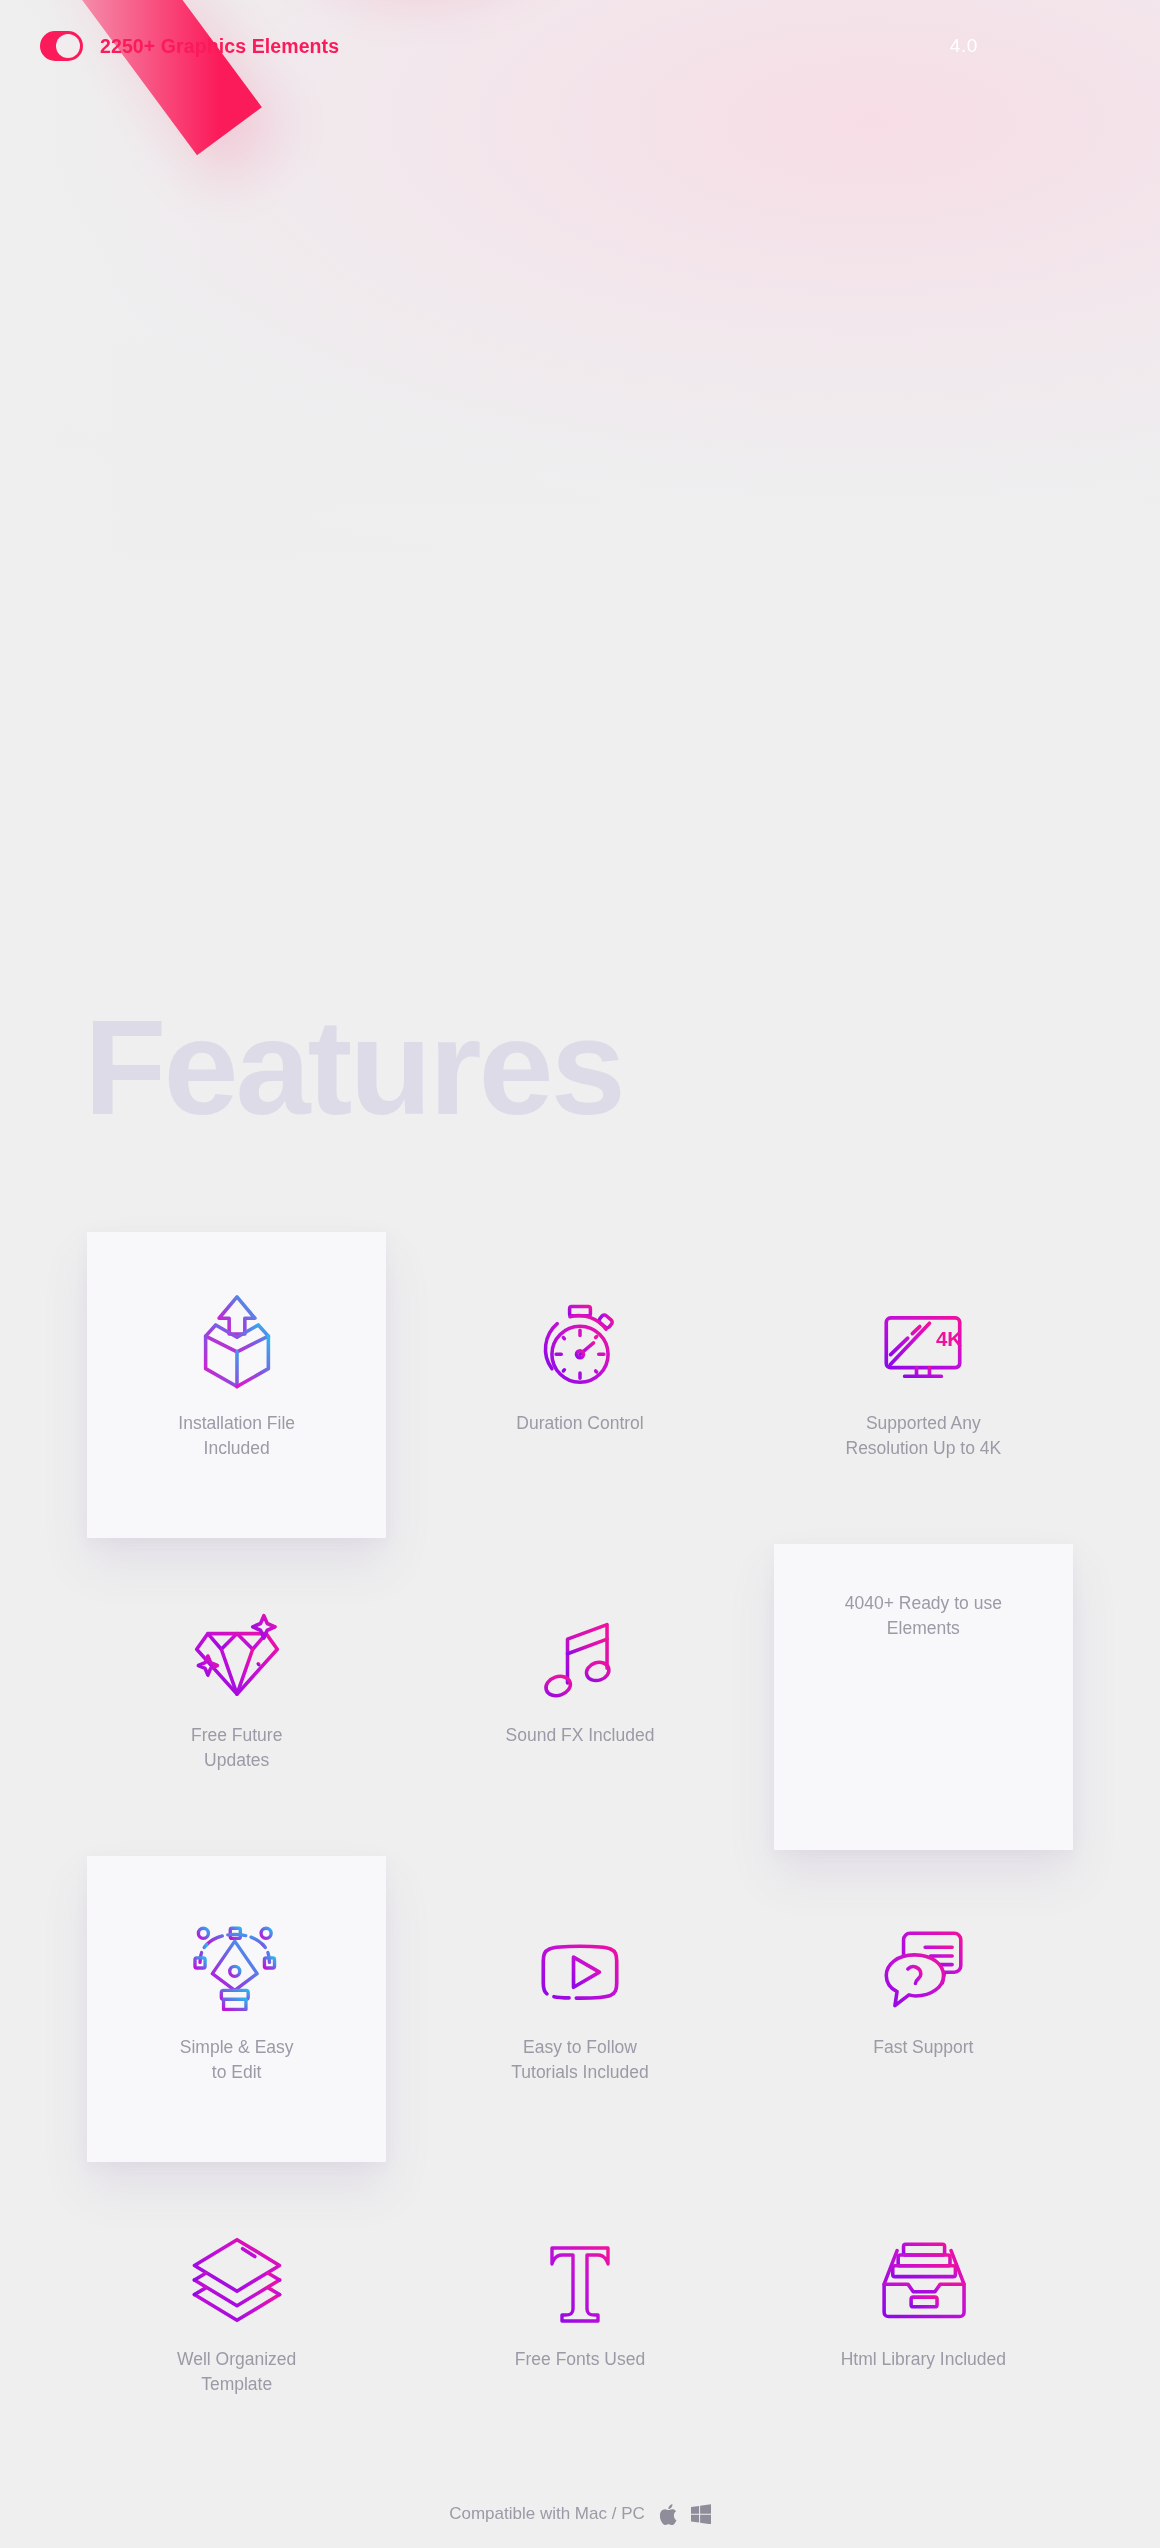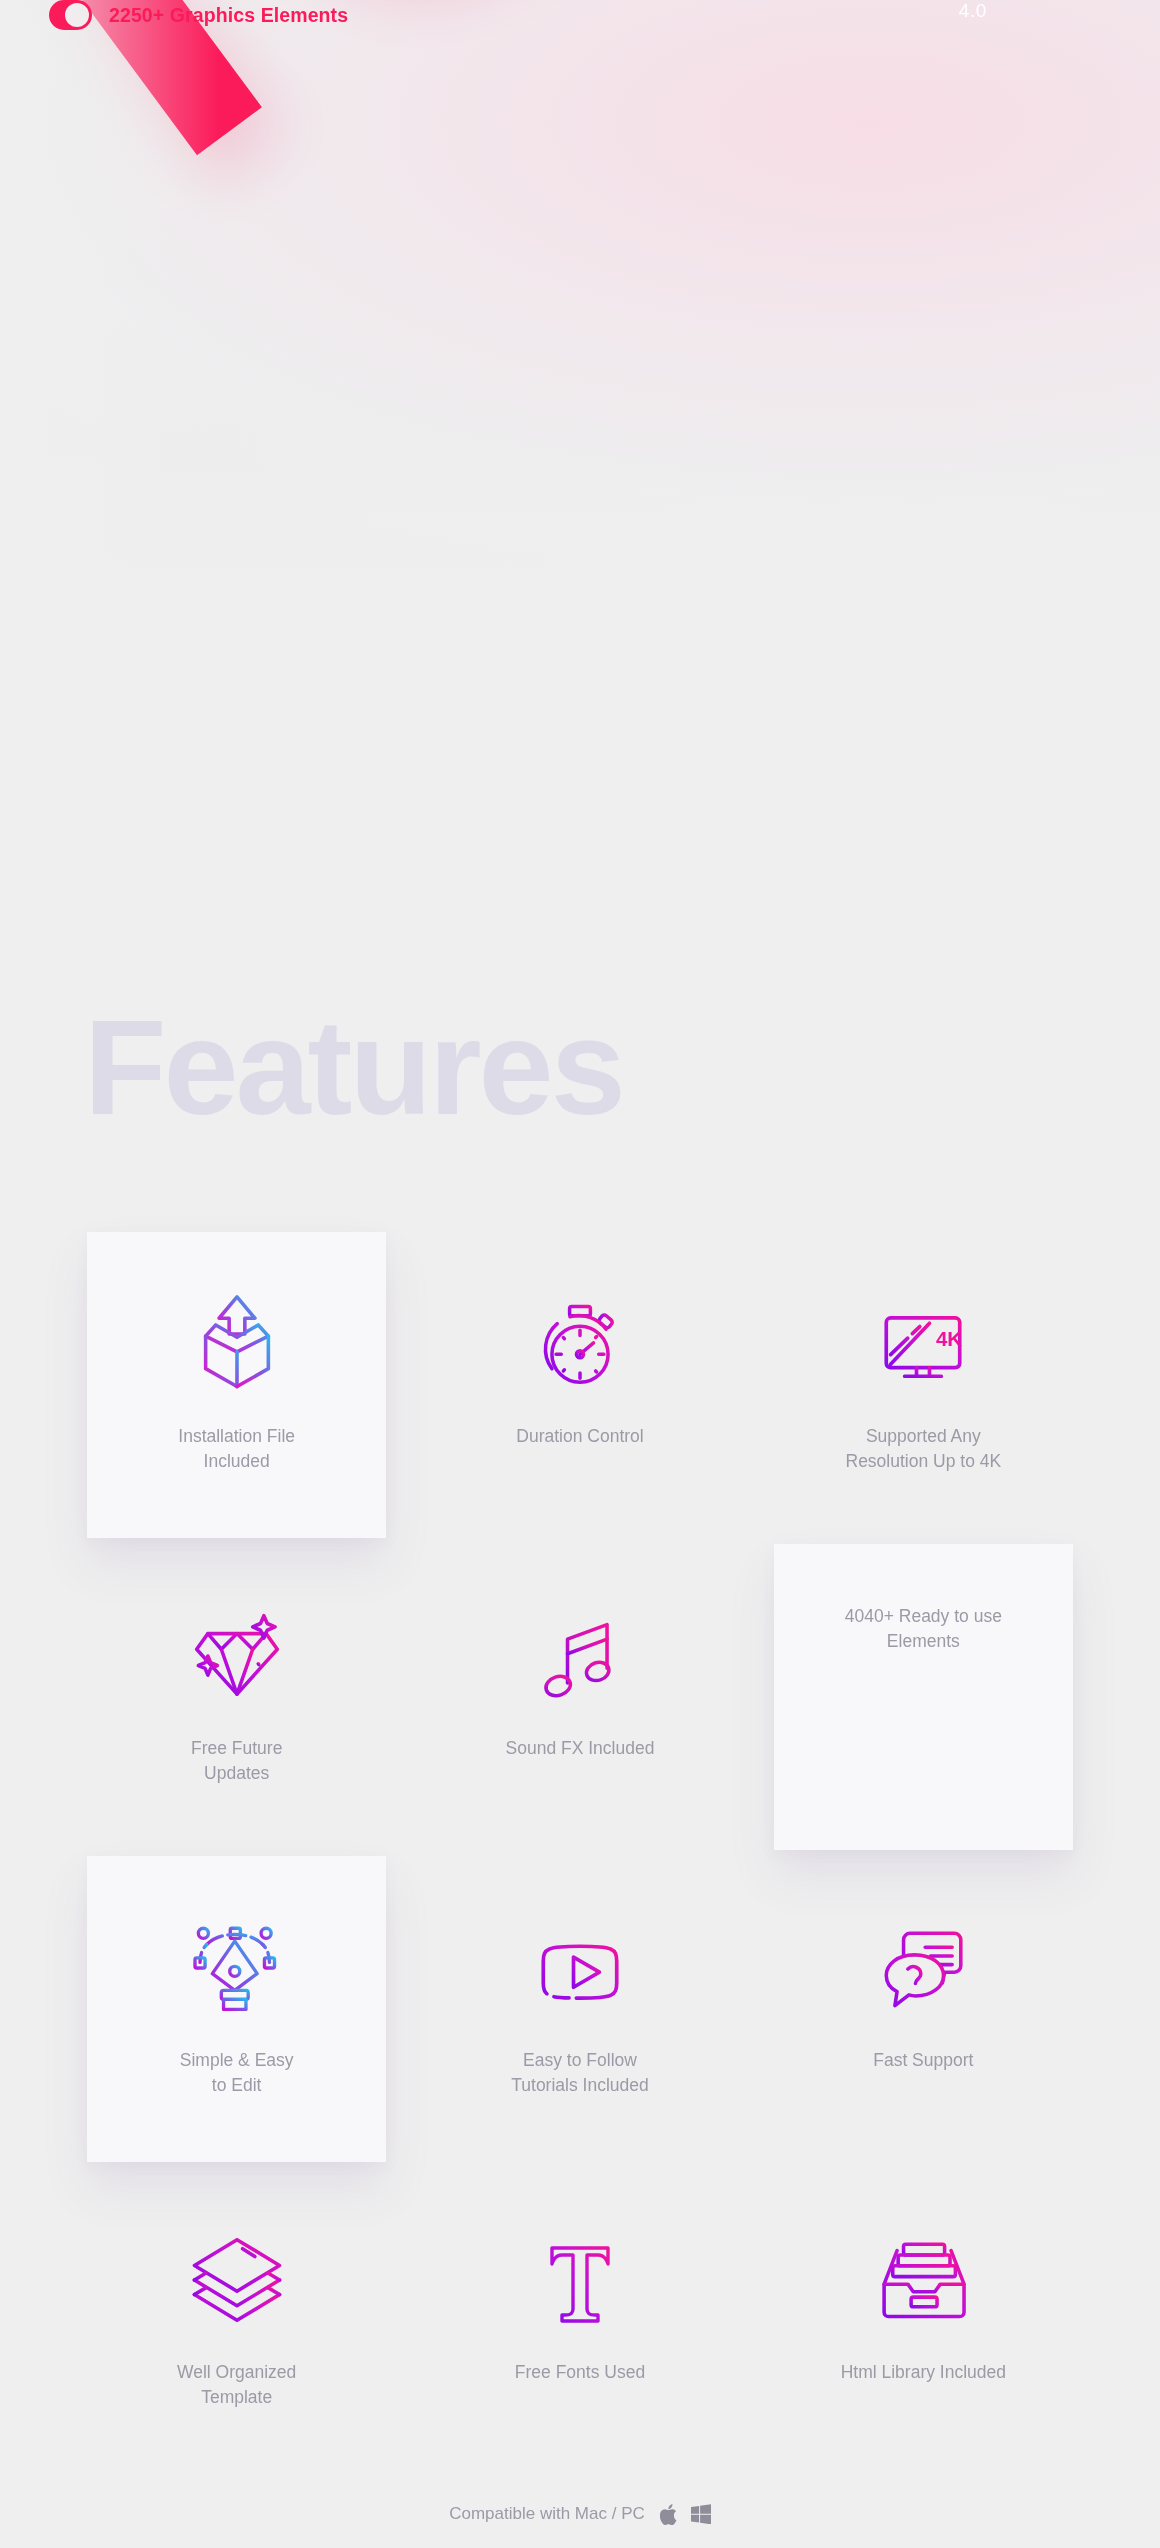--- a/index.html
+++ b/index.html
@@ -44,22 +44,22 @@
     pointer-events:none;
   }
   .hero-fade-l{
     position:absolute; left:0; top:0; width:220px; height:680px;
     background:linear-gradient(to right, rgba(239,239,239,0.85) 0%, rgba(239,239,239,0) 100%);
     pointer-events:none;
   }
 
   
   .topbar{
-    position:absolute; left:9px; top:0; width:1016px; height:92px;
-    display:flex; align-items:flex-start; z-index:6;
+    position:absolute; left:0; top:0; width:1016px; height:92px;
+    display:flex; align-items:center; z-index:6;
   }
   .brand{
     display:flex; align-items:center; gap:17px; margin-left:40px;
   }
   .brand-toggle{
     width:43px; height:30px; border-radius:15px;
     background:#fb1a5a; position:relative; flex:none;
   }
   .brand-toggle::after{
     content:""; position:absolute; right:3px; top:3px;
@@ -108,21 +108,21 @@
     z-index:0;
   }
   .cell > *{ position:relative; z-index:1; }
 
   .icon-wrap{
     height:132px; display:flex; align-items:flex-end; justify-content:center;
   }
   .icon-wrap svg{ display:block; }
 
   .cell-label{
-    margin-top:24px;
+    margin-top:11px;
     text-align:center;
     font-size:17.5px;
     line-height:1.42;
     color:#9b9aa6;
     max-width:240px;
     white-space:pre-line;
   }
 
   .bignum{
     height:132px; display:flex; align-items:center; justify-content:center;

